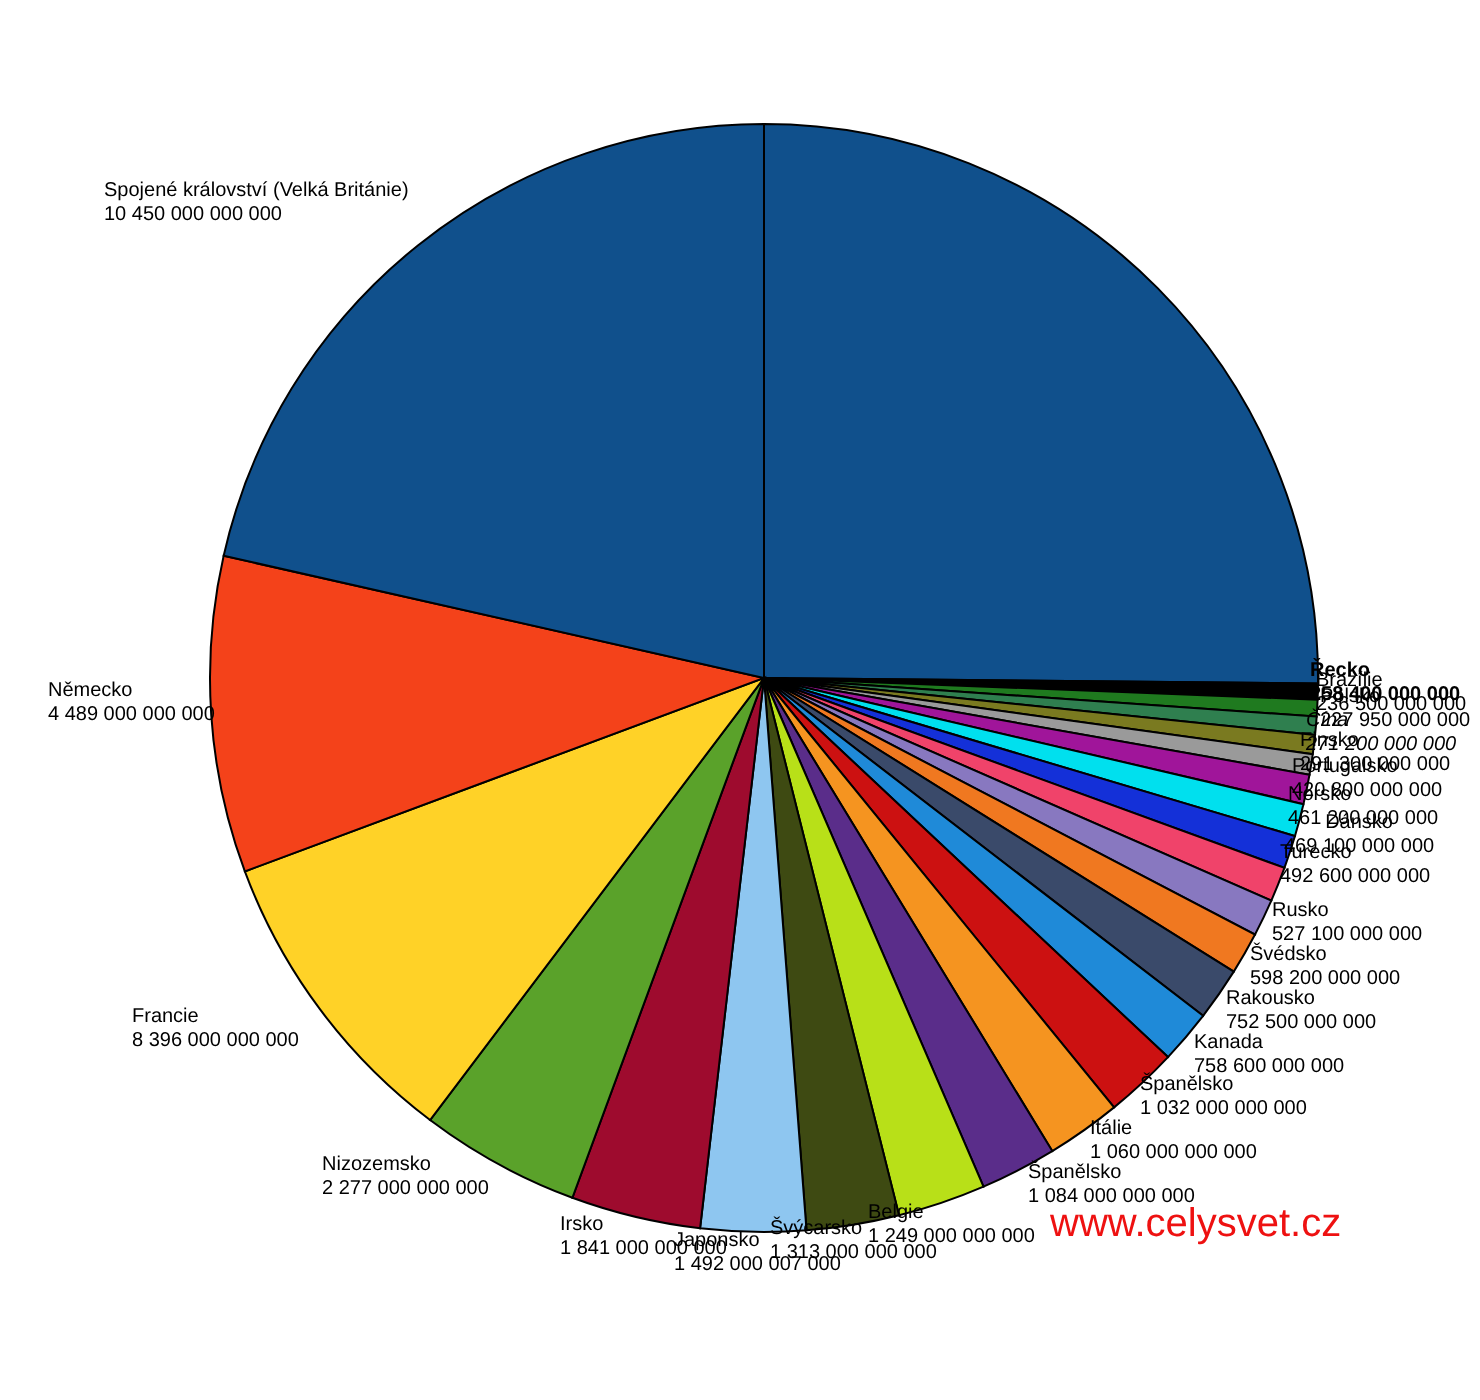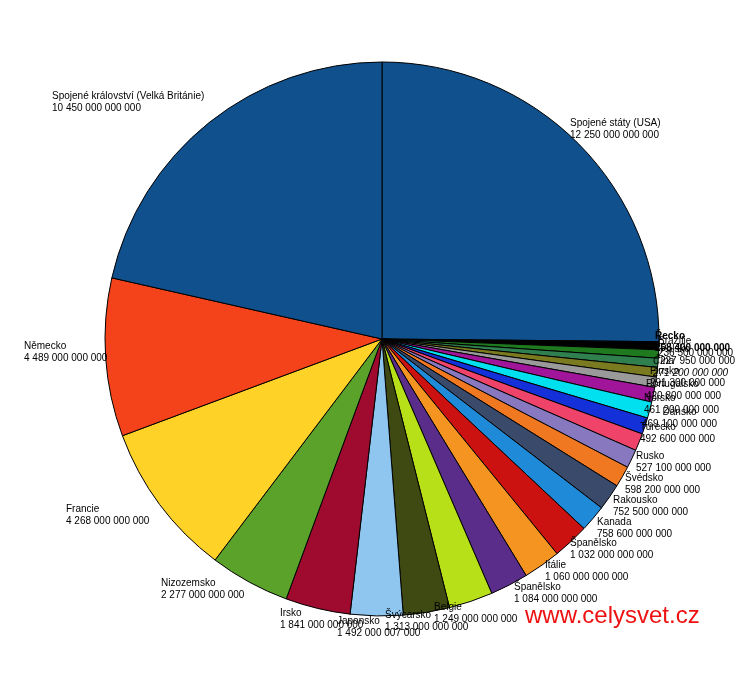--- a/index.html
+++ b/index.html
@@ -21,21 +21,21 @@
     white-space:nowrap;
   }
   .lbl .n{display:block;}
   .lbl .v{display:block;}
   .lbl.r{text-align:left;}
   .lbl.l{text-align:left;}
   #watermark{
     position:absolute;
     left:525px;top:601px;
     font-family:"Liberation Sans", sans-serif;
-    font-size:24px;
+    font-size:20px;
     color:#ee1111;
     font-weight:400;
     letter-spacing:0px;
     white-space:nowrap;
   }
 </style>
 </head>
 <body>
 
 <div id="chart-root">
@@ -118,33 +118,29 @@
           <title>Spojené království (Velká Británie) — 10 450 000 000 000</title>
         </path>
       </g>
   </svg>
 
   <div class="lbl l" style="left:52px;  top:90px;">
     <span class="n">Spojené království (Velká Británie)</span>
     <span class="v">10 450 000 000 000</span>
   </div>
 
-  <div class="lbl r" style="left:570px; top:117px;">
-    <span class="n">Spojené státy (USA)</span>
-    <span class="v">12 250 000 000 000</span>
-  </div>
 
   <div class="lbl l" style="left:24px;  top:340px;">
     <span class="n">Německo</span>
     <span class="v">4 489 000 000 000</span>
   </div>
 
   <div class="lbl l" style="left:66px;  top:503px;">
     <span class="n">Francie</span>
-    <span class="v">4 268 000 000 000</span>
+    <span class="v">8 396 000 000 000</span>
   </div>
 
   <div class="lbl l" style="left:161px; top:577px;">
     <span class="n">Nizozemsko</span>
     <span class="v">2 277 000 000 000</span>
   </div>
 
   <div class="lbl l" style="left:280px; top:607px;">
     <span class="n">Irsko</span>
     <span class="v">1 841 000 000 000</span>

